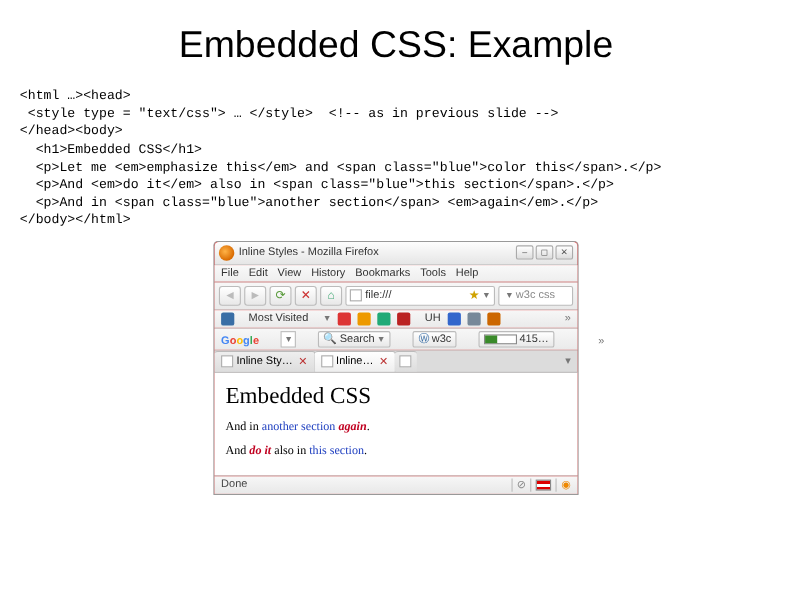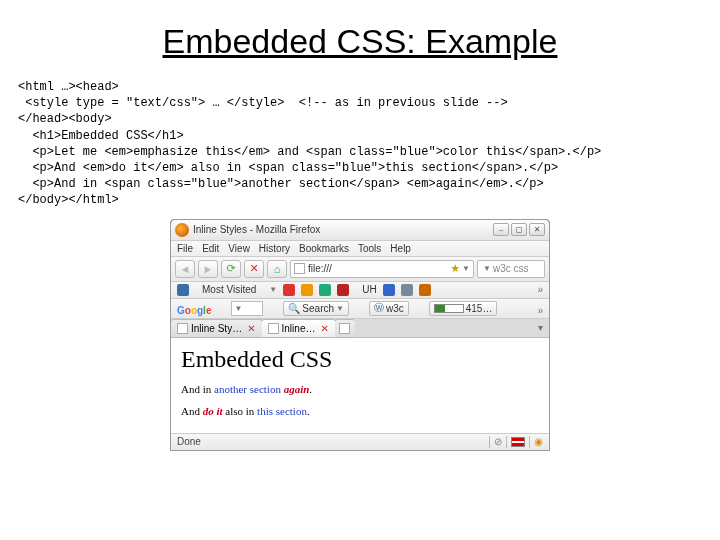--- a/index.html
+++ b/index.html
@@ -10,33 +10,32 @@
     font-family: Arial, sans-serif;
     overflow: hidden;
   }
   .slide-title {
     text-align: center;
     font-size: 34px;
     font-weight: 400;
     margin-top: 22px;
     margin-bottom: 18px;
     color: #000;
-    text-decoration: underline;
   }
   .code-block {
     font-family: "Courier New", monospace;
     font-weight: normal;
     font-size: 12px;
     line-height: 1.35;
     color: #000;
     padding: 0 18px;
     white-space: pre;
   }
   .browser {
-    width: 380px;
+    width: 332px;
     margin: 10px auto 0;
     border: 1px solid #999;
     background: #ef4444;
     font-family: Tahoma, Arial, sans-serif;
     font-size: 10px;
     border-radius: 4px 4px 0 0;
   }
   .titlebar {
     display: flex;
     align-items: center;
@@ -193,21 +192,21 @@
     border-radius: 3px 3px 0 0;
   }
   .newtab .file-icon { width:11px; height:11px; background:#fff; border:1px solid #aaa; }
   .content {
     background: #fff;
     padding: 8px 10px 6px;
     font-family: "Times New Roman", serif;
     color: #000;
   }
   .content h1 {
-    font-size: 24px;
+    font-size: 21px;
     font-weight: normal;
     margin-bottom: 10px;
   }
   .content p {
     font-size: 11px;
     margin-bottom: 10px;
   }
   .em1 { color: #c00020; font-style: italic; font-weight: bold; }
   .blue1 { color: #2040c0; }
   .statusbar {

